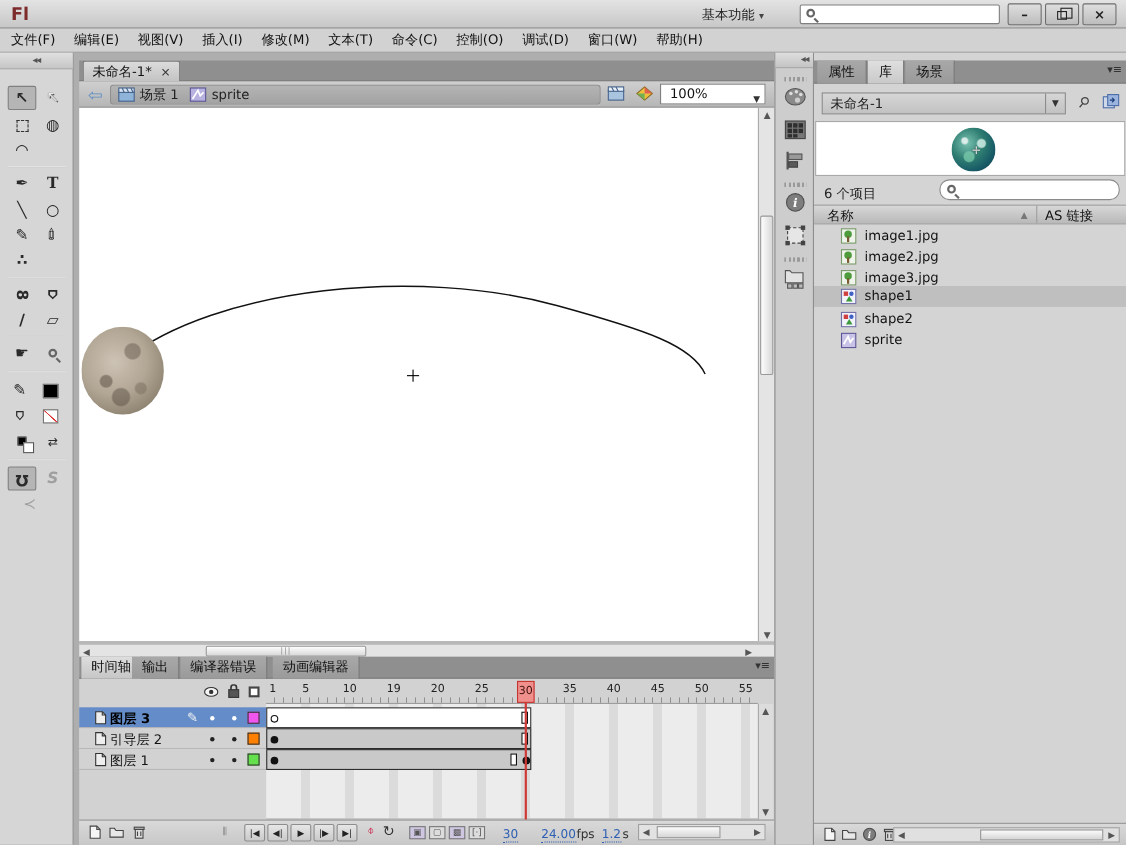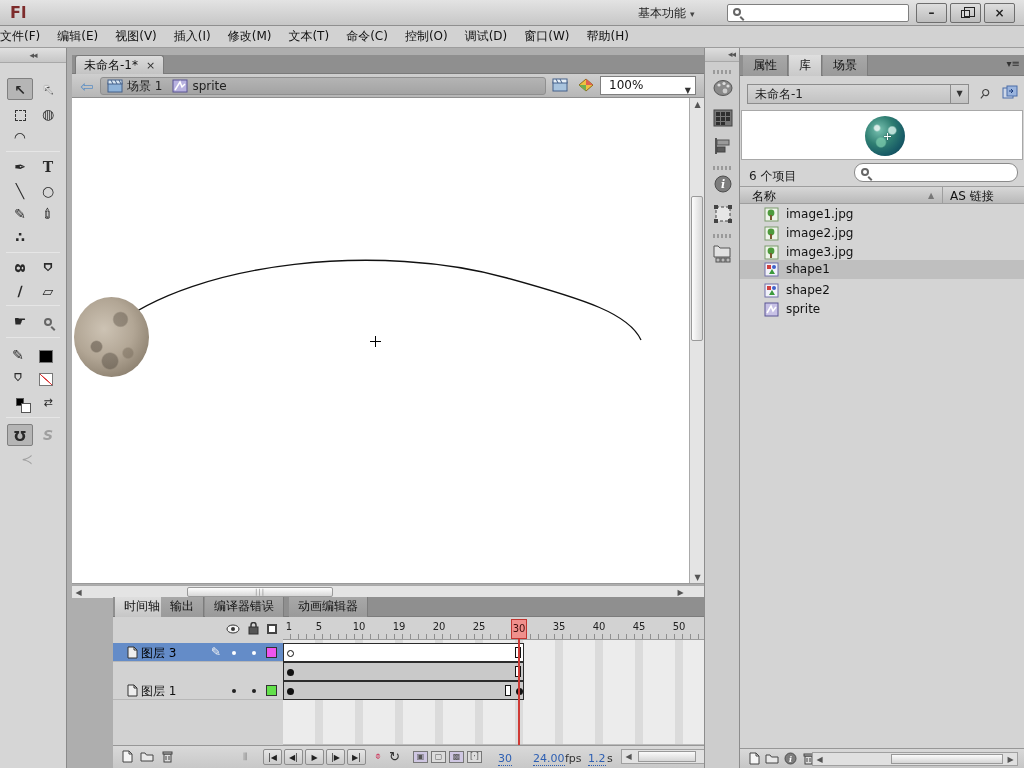--- a/index.html
+++ b/index.html
@@ -14,21 +14,21 @@
   .tb-search { position:absolute; left:727px; top:4px; width:182px; height:18px; background:#fff; border:1px solid #7f7f7f; border-radius:2px; }
   .mag { display:inline-block; width:8px; height:8px; border:2px solid #666; border-radius:50%; position:relative; }
   .mag::after { content:""; position:absolute; width:2px; height:5px; background:#666; left:6px; top:6px; transform:rotate(-45deg); }
   .tb-search .mag { position:absolute; left:5px; top:3px; }
   .winbtns { position:absolute; left:916px; top:3px; display:flex; gap:3px; }
   .winbtn { width:31px; height:20px; background:linear-gradient(#dedede,#bdbdbd); border:1px solid #6e6e6e; border-radius:2px; text-align:center; line-height:18px; font-size:12px; font-weight:bold; color:#222; }
   .restore-glyph { display:inline-block; width:9px; height:8px; border:1px solid #222; position:relative; background:#d9d9d9; top:1px; }
   .restore-glyph::before { content:""; position:absolute; left:2px; top:-4px; width:9px; height:8px; border:1px solid #222; }
 
   
-  .menubar { position:absolute; left:0; top:26px; width:1024px; height:22px; background:#d2d2d2; border-bottom:1px solid #9d9d9d; display:flex; align-items:center; }
+  .menubar { position:absolute; left:0; top:26px; width:1024px; height:22px; background:#d2d2d2; border-bottom:1px solid #9d9d9d; display:flex; align-items:center; padding-left:10px; }
   .menu-item { margin-right:17px; color:#111; }
 
   
   .toolpanel { position:absolute; left:0; top:48px; width:67px; height:720px; background:#d6d6d6; border-right:1px solid #8a8a8a; }
   .toolpanel .phead { height:15px; background:linear-gradient(#e0e0e0,#c6c6c6); border-bottom:1px solid #a8a8a8; color:#555; font-size:9px; text-align:center; line-height:14px; letter-spacing:-1px; }
   .tool-grid { position:absolute; left:0; top:28px; width:67px; }
   .tool { position:absolute; width:26px; height:22px; text-align:center; line-height:22px; font-size:14px; color:#2a2a2a; }
   .tool.sel { background:#b5b5b5; border:1px solid #808080; border-radius:2px; }
   .tool.dis { color:#9f9f9f; }
   .tdiv { position:absolute; left:6px; width:54px; height:1px; background:#b0b0b0; border-bottom:1px solid #e6e6e6; }
@@ -72,21 +72,21 @@
   .crosshair::before { content:""; position:absolute; left:5px; top:0; width:1px; height:11px; background:#000; }
   .crosshair::after { content:""; position:absolute; left:0; top:5px; width:11px; height:1px; background:#000; }
 
   .vscroll { position:absolute; right:0; top:0; width:15px; height:486px; background:#e4e4e4; border-left:1px solid #aaa; }
   .vscroll .thumb { position:absolute; left:1px; top:98px; width:12px; height:145px; background:linear-gradient(90deg,#fdfdfd,#d8d8d8); border:1px solid #9a9a9a; border-radius:2px; }
   .sbarrow { position:absolute; width:13px; height:13px; font-size:8px; color:#555; text-align:center; line-height:13px; }
   .hscroll { position:absolute; left:0; top:537px; width:632px; height:13px; background:#e4e4e4; border-top:1px solid #aaa; }
   .hscroll .thumb { position:absolute; left:115px; top:1px; width:146px; height:10px; background:linear-gradient(#fdfdfd,#d8d8d8); border:1px solid #9a9a9a; border-radius:2px; text-align:center; line-height:8px; font-size:7px; color:#888; letter-spacing:1px; }
 
   
-  .timeline { position:absolute; left:0; top:549px; width:632px; height:171px; background:#d2d2d2;margin-left:41px; }
+  .timeline { position:absolute; left:0; top:549px; width:632px; height:171px; background:#d2d2d2; }
   .tl-tabs { position:absolute; left:0; top:0; width:632px; height:20px; background:#8f8f8f; border-bottom:1px solid #7c7c7c; }
   .tl-tab { position:absolute; top:0; height:20px; padding:0 9px; line-height:19px; color:#111; background:linear-gradient(#a8a8a8,#9a9a9a); border-right:1px solid #7c7c7c; }
   .tl-tab.active { background:linear-gradient(#dedede,#c6c6c6); }
   .panel-menu { position:absolute; right:4px; top:3px; color:#333; font-size:10px; }
 
   .tl-ruler { position:absolute; left:170px; top:21px; width:447px; height:22px; background:#d2d2d2; border-bottom:1px solid #9c9c9c; }
   .tl-ruler::after { content:""; position:absolute; left:0; bottom:0; width:100%; height:5px; background:repeating-linear-gradient(90deg, transparent 0 7px, #8f8f8f 7px 8px); }
   .fnum { position:absolute; top:3px; font-size:10px; color:#222; transform:translateX(-50%); }
   .frames-bg { position:absolute; left:170px; top:43px; width:447px; height:105px; background:repeating-linear-gradient(90deg,#ececec 0 32px,#dbdbdb 32px 40px); border-bottom:1px solid #bbb; }
   .playhead-box { position:absolute; left:398px; top:22px; width:16px; height:20px; background:#f0908c; border:1px solid #c23530; color:#40100e; font-size:10px; text-align:center; line-height:18px; z-index:6; }
@@ -314,30 +314,40 @@
       <span class="fnum" style="left:276px;">35</span>
       <span class="fnum" style="left:316px;">40</span>
       <span class="fnum" style="left:356px;">45</span>
       <span class="fnum" style="left:396px;">50</span>
       <span class="fnum" style="left:436px;">55</span>
     </div>
     <div class="frames-bg"></div>
     <div class="playhead-box">30</div>
     <div class="playhead-line"></div>
 
-    <div class="tl-layerrow selected" style="top:46px;">
+    <div class="tl-layerrow selected" style="top:46px;font-weight:bold;">
       <svg style="position:absolute;left:13px;top:3px;" width="13" height="13" viewBox="0 0 13 13">
           <path d="M2 1 h6 l3 3 v8 h-9 z" fill="#eee" stroke="#333"></path>
           <path d="M8 1 v3 h3" fill="none" stroke="#333"></path>
         </svg>
       <span class="lay-name">图层 3</span>
       <span class="lay-pencil">✎</span>
       <span class="lay-dot" style="left:119px;"></span>
       <span class="lay-dot" style="left:139px;"></span>
       <span class="lay-swatch" style="background-color: rgb(240, 85, 238);"></span>
+    </div>
+    <div class="tl-layerrow" style="top:65px;">
+      <svg style="position:absolute;left:13px;top:3px;" width="13" height="13" viewBox="0 0 13 13">
+          <path d="M2 1 h6 l3 3 v8 h-9 z" fill="#eee" stroke="#333"></path>
+          <path d="M8 1 v3 h3" fill="none" stroke="#333"></path>
+        </svg>
+      <span class="lay-name">引导层 2</span>
+      <span class="lay-dot" style="left:119px;"></span>
+      <span class="lay-dot" style="left:139px;"></span>
+      <span class="lay-swatch" style="background-color: rgb(255, 128, 0);"></span>
     </div>
     <div class="tl-layerrow" style="top:84px;padding-left:31px;">
       <svg style="position:absolute;left:13px;top:3px;" width="13" height="13" viewBox="0 0 13 13">
           <path d="M2 1 h6 l3 3 v8 h-9 z" fill="#eee" stroke="#333"></path>
           <path d="M8 1 v3 h3" fill="none" stroke="#333"></path>
         </svg>
       <span class="lay-name">图层 1</span>
       <span class="lay-dot" style="left:119px;"></span>
       <span class="lay-dot" style="left:139px;"></span>
       <span class="lay-swatch" style="background-color: rgb(99, 224, 75);"></span>

